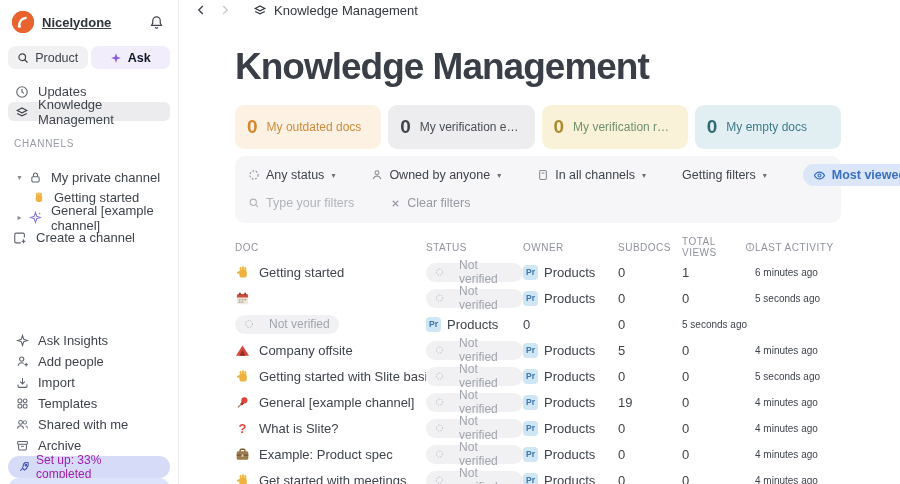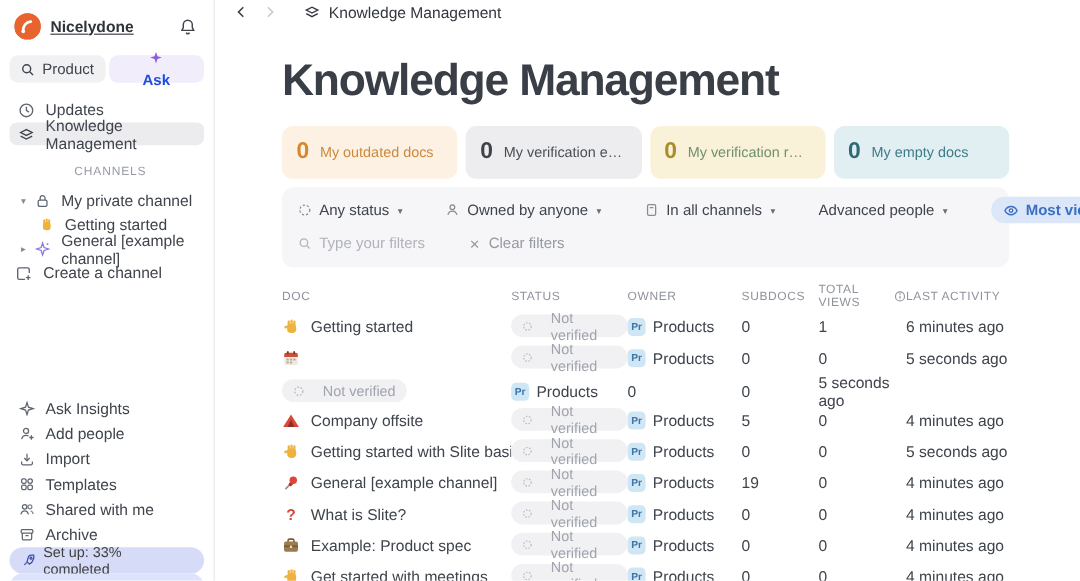--- a/index.html
+++ b/index.html
@@ -12,32 +12,32 @@
     padding:8px 8px 0 8px; display:flex; flex-direction:column; background:#fff; overflow:hidden; }
   .ws-row { display:flex; align-items:center; height:28px; padding:0 4px;text-decoration:underline; }
   .ws-logo { width:22px; height:22px; border-radius:50%; background:#e8632e; flex:0 0 auto;
     display:flex; align-items:center; justify-content:center; }
   .ws-name { font-size:13px; font-weight:bold; color:#2f333a; margin-left:8px; flex:1; }
   .icon-btn { width:20px; height:20px; display:flex; align-items:center; justify-content:center; cursor:pointer; }
   .btn-row { display:flex; gap:3px; margin-top:10px; }
   .sb-btn { flex:1; height:23px; border-radius:7px; display:flex; align-items:center; justify-content:center;
     gap:6px; font-size:12.5px; cursor:pointer; border:none; }
   .btn-search { background:#f1f1f3; color:#3f444c; }
-  .btn-ask { background:#f2edfb; color:#1d4ed8; font-weight:bold;flex-direction:column; }
+  .btn-ask { background:#f2edfb; color:#0f172a; font-weight:bold; }
   .sb-section { margin-top:12px; }
   .sb-item { display:flex; align-items:center; height:20px; padding:0 6px; margin:1px 0;
     border-radius:6px; font-size:13px; color:#3f444c; cursor:pointer; }
   .sb-item.tall { height:19px; }
   .sb-item.active { background:#ececef; height:19px; }
   .sb-item .ic { width:16px; display:flex; justify-content:center; margin-right:8px; flex:0 0 auto; }
-  .sb-label-small { font-size:10px; letter-spacing:.7px; color:#989ba4; margin:16px 0 8px 6px;text-align:center; }
+  .sb-label-small { font-size:10px; letter-spacing:.7px; color:#989ba4; margin:16px 0 18px 6px; }
   .caret { width:11px; font-size:8px; color:#878b94; margin-right:2px; text-align:center; flex:0 0 auto; }
   .indent1 { padding-left:22px; }
   .spacer { flex:1; }
-  .setup-pill { height:22px; border-radius:11px; background:#d6dcf8; color:#404040; font-size:12px;
+  .setup-pill { height:22px; border-radius:11px; background:#d6dcf8; color:#a21caf; font-size:12px;
     display:flex; align-items:center; padding:0 10px; gap:6px; margin-bottom:6px; cursor:pointer; }
   .trial-pill { position:absolute; left:8px; right:8px; top:478px; height:22px; border-radius:11px;
     background:#dde3fb; }
 
   
   .main { flex:1; display:flex; flex-direction:column; height:484px; overflow:hidden; }
   .topbar { height:30px; display:flex; align-items:center; padding-left:12px; gap:4px; }
   .nav-chevron { width:20px; height:20px; display:flex; align-items:center; justify-content:center;
     font-size:14px; cursor:pointer; }
   .crumb { display:flex; align-items:center; gap:7px; margin-left:14px; font-size:13px; color:#33373e; cursor:pointer; }
@@ -64,21 +64,21 @@
   .thead { height:20px; margin-bottom:3px; }
   .th { font-size:10px; letter-spacing:.5px; color:#8f939c; display:flex; align-items:center; gap:4px; }
   .doc-cell { display:flex; align-items:center; gap:9px; font-size:13px; color:#3f444c; overflow:hidden; white-space:nowrap; cursor:pointer; }
   .doc-ic { width:15px; height:15px; display:flex; align-items:center; justify-content:center; flex:0 0 auto; }
   .status-pill { display:inline-flex; align-items:center; gap:15px; height:19px; padding:0 9px;
     background:#f1f1f4; border-radius:10px; font-size:12px; color:#a0a4ad; }
   .owner-cell { display:flex; align-items:center; gap:6px; font-size:13px; cursor:pointer; }
   .owner-chip { width:15px; height:15px; border-radius:4px; background:#cfe6f4; color:#3e74a8;
     font-size:8.5px; font-weight:bold; display:flex; align-items:center; justify-content:center; }
   .num-cell { font-size:13px; }
-  .time-cell { font-size:13px; }
+  .time-cell { font-size:10px; }
   svg { display:block; }
   .qmark { color:#d9483b; font-weight:bold; font-size:13px; }
 </style>
 </head>
 <body>
 
 <div class="app">
 
   <nav class="sidebar">
     <div class="ws-row">
@@ -331,21 +331,21 @@
           </span>
           <span class="f-item">
             <svg width="12" height="12" viewBox="0 0 16 16" fill="none" stroke="#868b94" stroke-width="1.4">
                 <rect x="3.5" y="2" width="9" height="12" rx="1.6"></rect>
                 <line x1="6" y1="5.4" x2="10" y2="5.4"></line>
               </svg>
             <span>In all channels</span>
             <span class="f-caret">▾</span>
           </span>
           <span class="f-item">
-            <span>Advanced people</span>
+            <span>Getting filters</span>
             <span class="f-caret">▾</span>
           </span>
           <span class="f-item f-pill">
             <svg width="13" height="13" viewBox="0 0 16 16" fill="none" stroke="#3a6fc4" stroke-width="1.4">
                 <path d="M1.8 8S4 3.8 8 3.8 14.2 8 14.2 8 12 12.2 8 12.2 1.8 8 1.8 8z"></path>
                 <circle cx="8" cy="8" r="1.8"></circle>
               </svg>
             <span>Most viewed, last month</span>
 
           </span>

